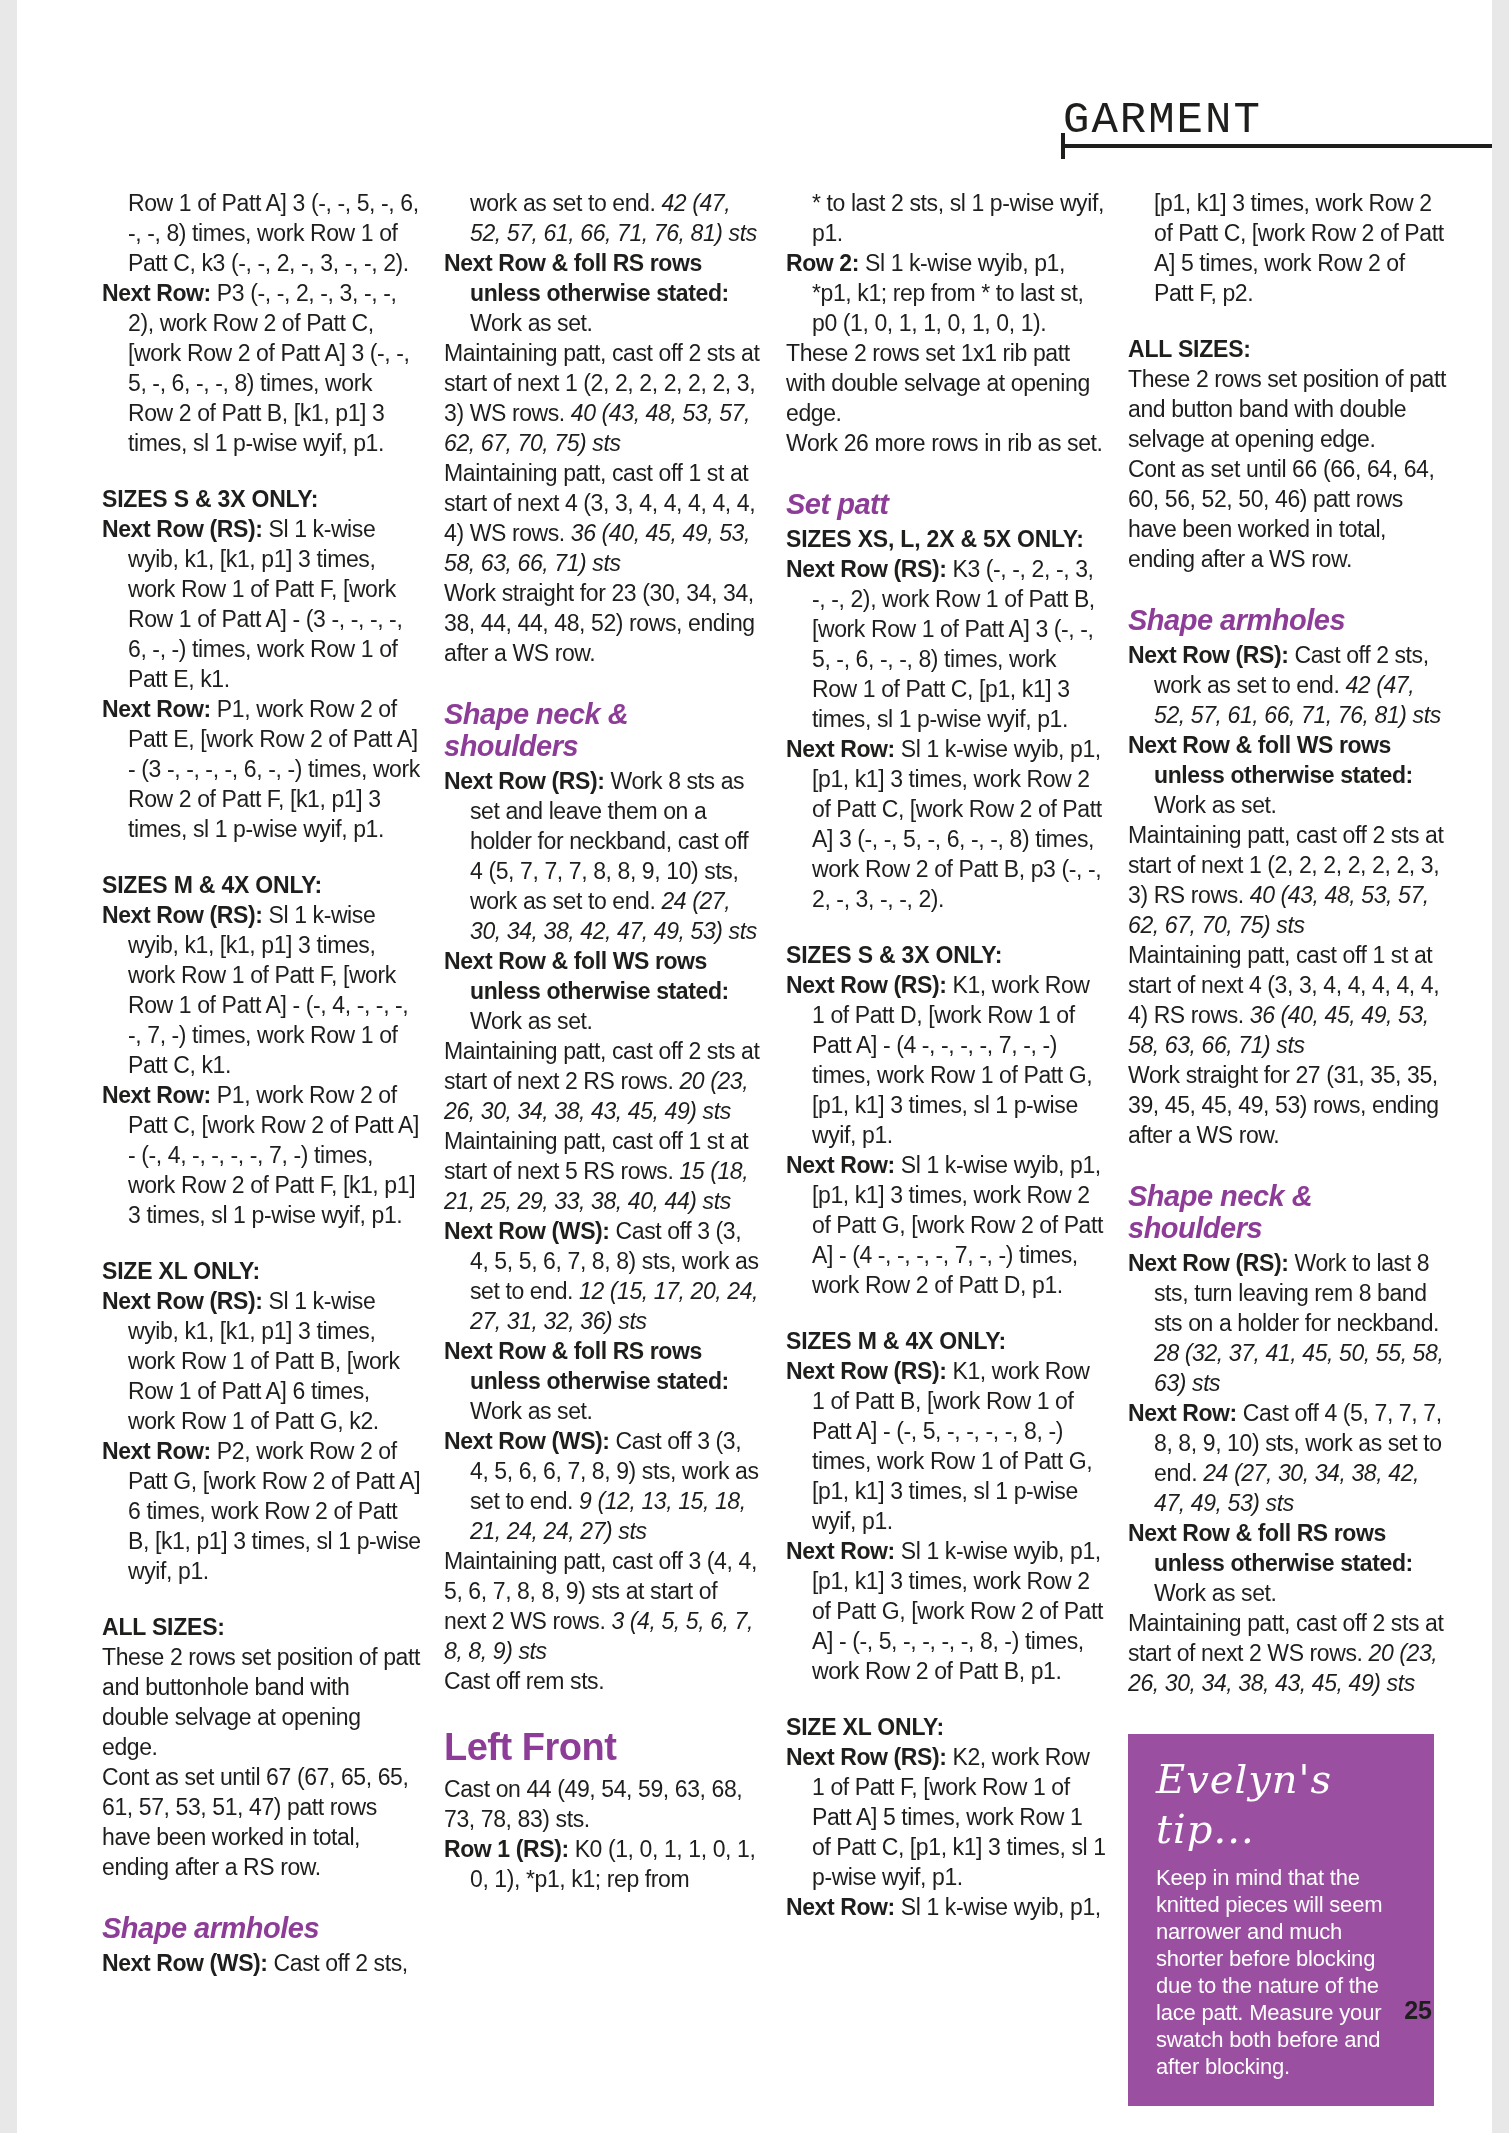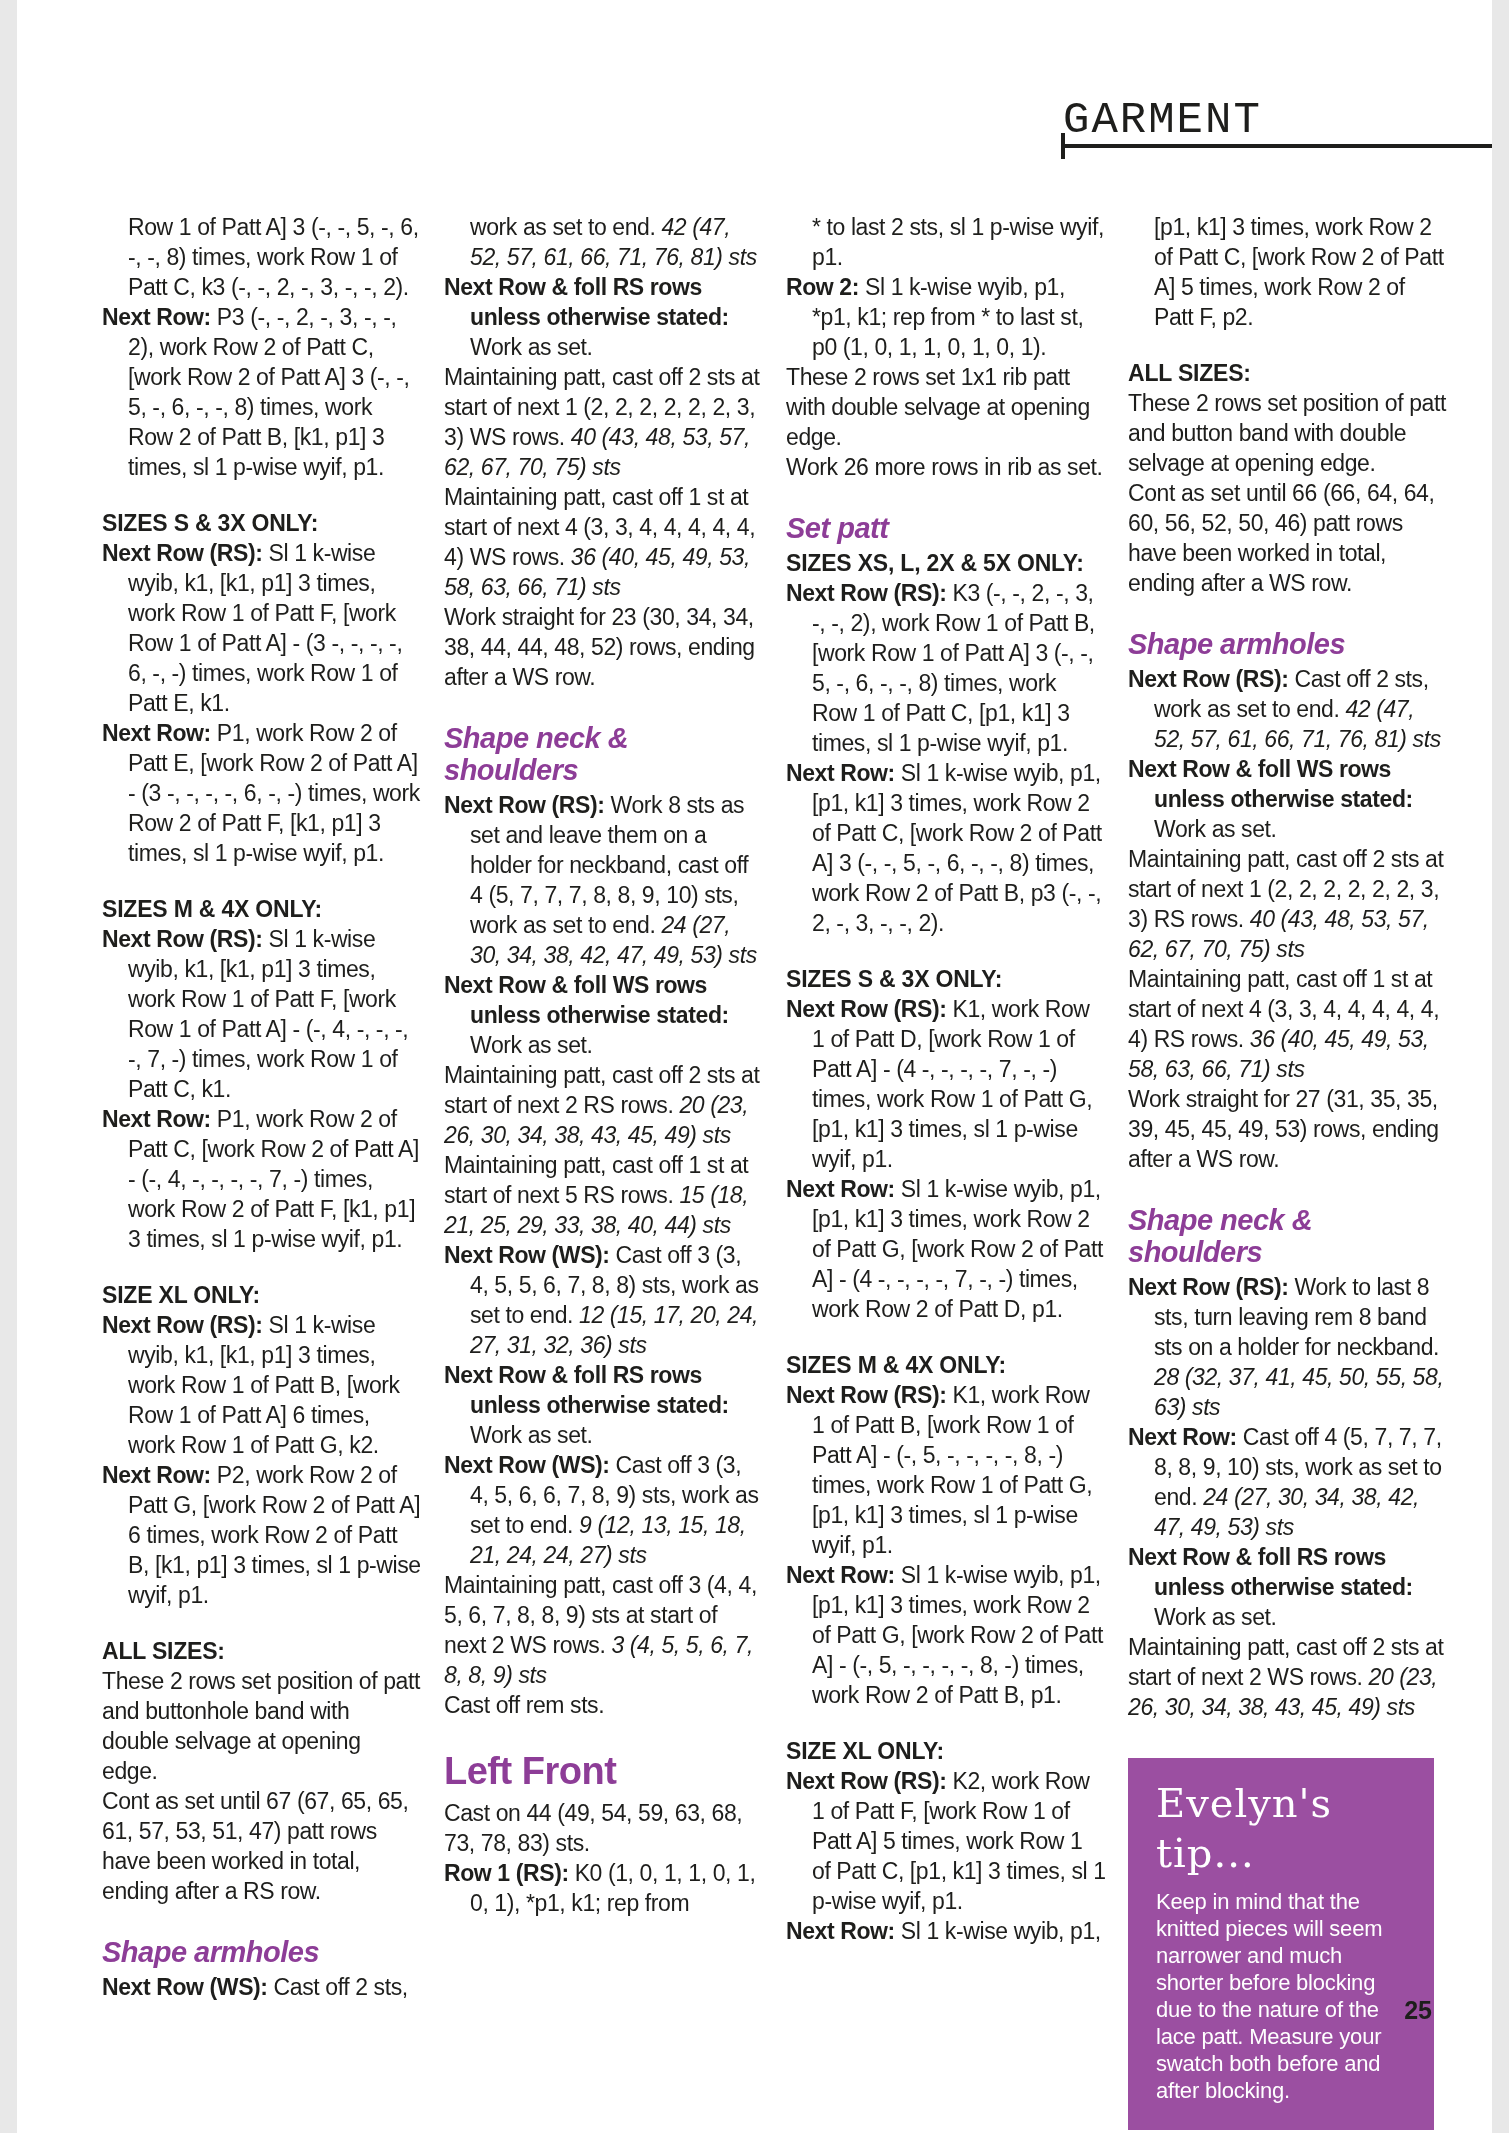--- a/index.html
+++ b/index.html
@@ -17,21 +17,21 @@
   }
   .header-rule {
     position:absolute; top:144px; left:1044px; right:0; height:4px;
     background:var(--text,#1e1e1c);
   }
   .header-rule-tick {
     position:absolute; left:0; top:-11px; width:4px; height:26px;
     background:var(--text,#1e1e1c);
   }
   
-  .columns { position:absolute; left:85px; top:212px; display:flex; gap:22px; }
+  .columns { position:absolute; left:85px; top:188px; display:flex; gap:22px; }
   .col { width:320px; font-size:23px; line-height:30px; letter-spacing:-0.4px; }
   .p, .p-cont, .p-hang { margin:0; }
   .p-hang { padding-left:26px; text-indent:-26px; }
   .p-cont { padding-left:26px; }
   .bold { font-weight:700; }
   .italic { font-style:italic; }
   .h-size { font-weight:700; margin-top:26px; letter-spacing:-0.2px; }
   .h-purple {
     color:var(--accent,#8d3d97); font-weight:700; font-style:italic;
     font-size:29px; line-height:32px; margin-top:30px; margin-bottom:4px;
@@ -42,21 +42,21 @@
     color:var(--accent,#8d3d97); font-weight:700; font-size:38px;
     line-height:38px; margin-top:32px; margin-bottom:8px; letter-spacing:-0.5px;
   }
   .col > :first-child { margin-top:0; }
   
   .tip-box {
     margin-top:36px; background:var(--tip-bg,#9b4fa1); color:var(--tip-text,#fff);
     padding:20px 24px 26px 28px; width:306px; box-sizing:border-box;
   }
   .tip-title {
-    font-family:"DejaVu Serif","Liberation Serif",serif; 
+    font-family:"DejaVu Serif","Liberation Serif",serif; font-style:italic;
     font-size:40px; line-height:1.25; margin-bottom:10px; font-weight:400;
     letter-spacing:1px;
   }
   .tip-body { font-weight:400; font-size:22px; line-height:27px; letter-spacing:-0.2px; }
   
   .page-number { position:absolute; top:1996px; right:60px; font-size:25px; font-weight:700; }
 </style>
 </head>
 <body>
 

